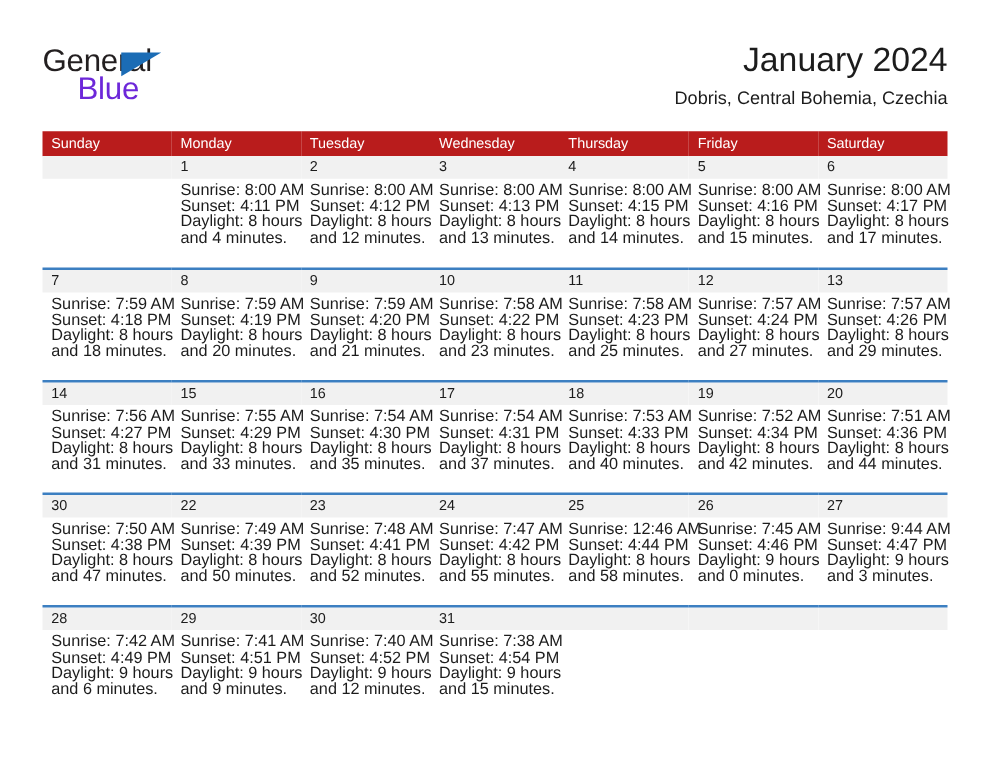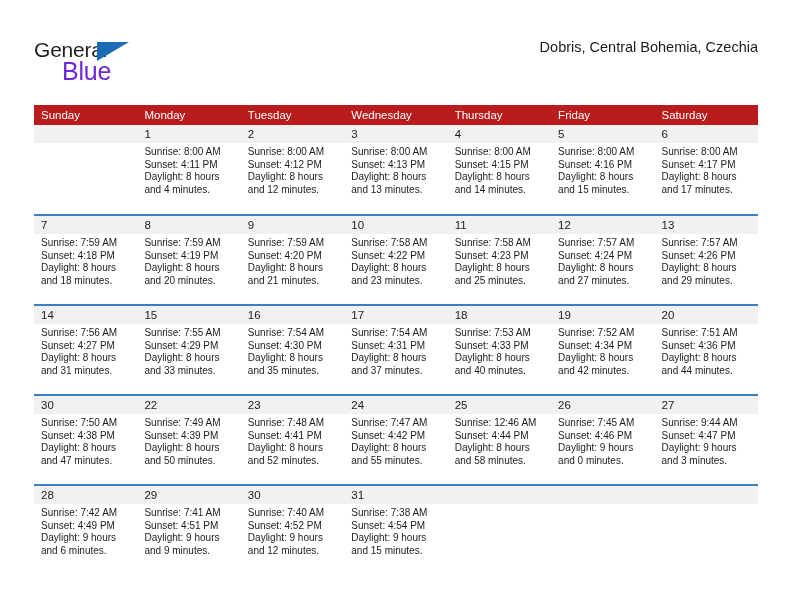--- a/index.html
+++ b/index.html
@@ -32,21 +32,21 @@
     position: absolute;
     left: 34px;
     top: 36px;
     width: 220px;
     height: 52px;
   }
   .brand-general {
     position: absolute;
     left: 0;
     top: 0;
-    font-size: 21px;
+    font-size: 25px;
     line-height: 27px;
     color: #231f20;
     letter-spacing: -0.2px;
     font-weight: 400;
   }
   .brand-triangle {
     position: absolute;
     left: 63px;
     top: 6px;
     width: 0;
@@ -127,41 +127,42 @@
   .daynum-band {
     height: 18px;
     background: #f1f1f1;
     padding: 1px 0 0 7px;
     font-size: 11.5px;
     line-height: 17px;
     color: #1c1c1c;
   }
   .cell-body {
     padding: 3px 6px 0 7px;
-    font-size: 10px;
+    font-size: 13px;
     line-height: 12.6px;
     color: #1c1c1c;
   }
   .cell-body div { white-space: nowrap; }
   .cell.empty .daynum-band { color: transparent; }
 </style>
 </head>
 <body>
 
 <div class="page">
 
   <div class="header">
 
     <div class="brand">
       <span class="brand-general">General</span>
       <span class="brand-triangle"></span>
       <span class="brand-blue">Blue</span>
     </div>
 
     <div class="title-block">
+      <div class="cal-title">January 2024</div>
       <div class="cal-subtitle">Dobris, Central Bohemia, Czechia</div>
     </div>
 
   </div>
 
   <table class="calendar">
     <colgroup>
       <col>
         <col>
         <col>

